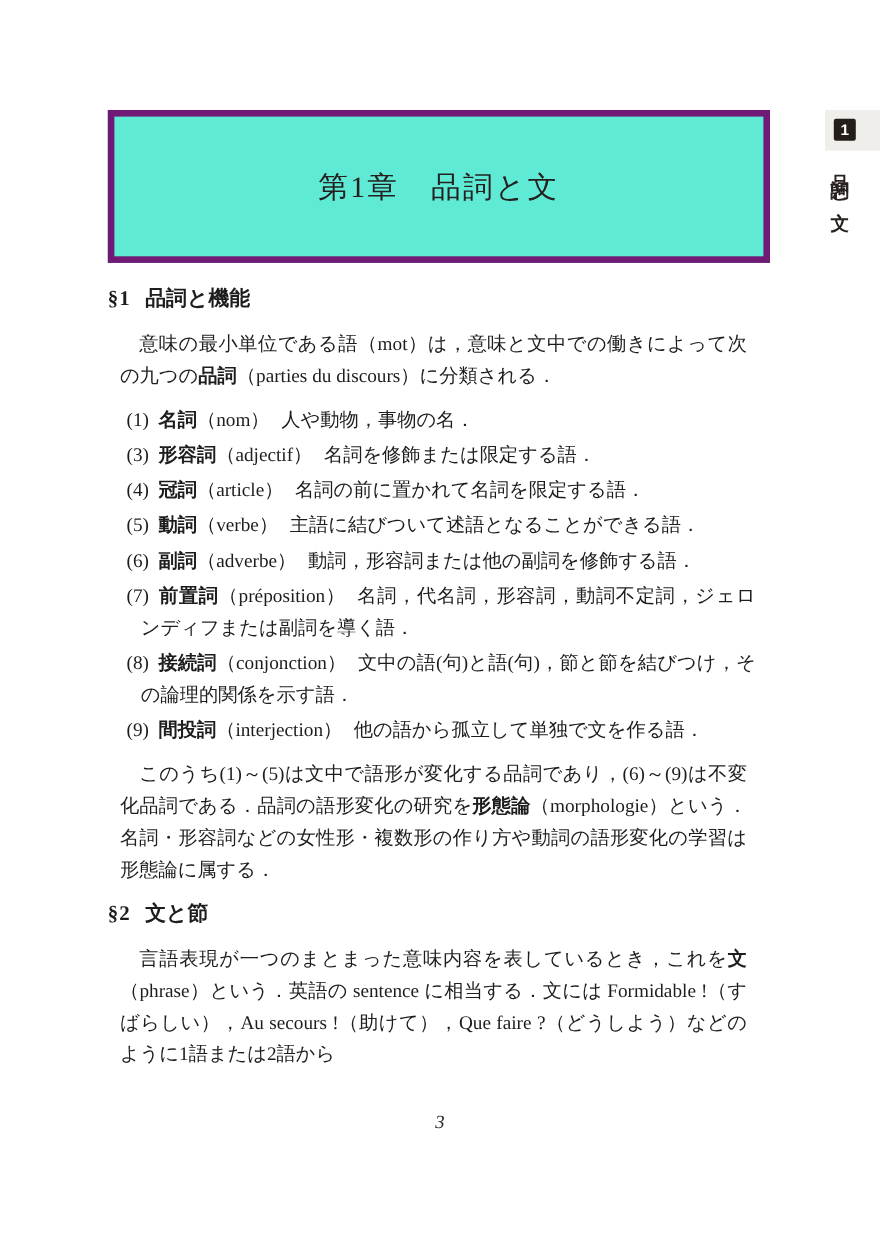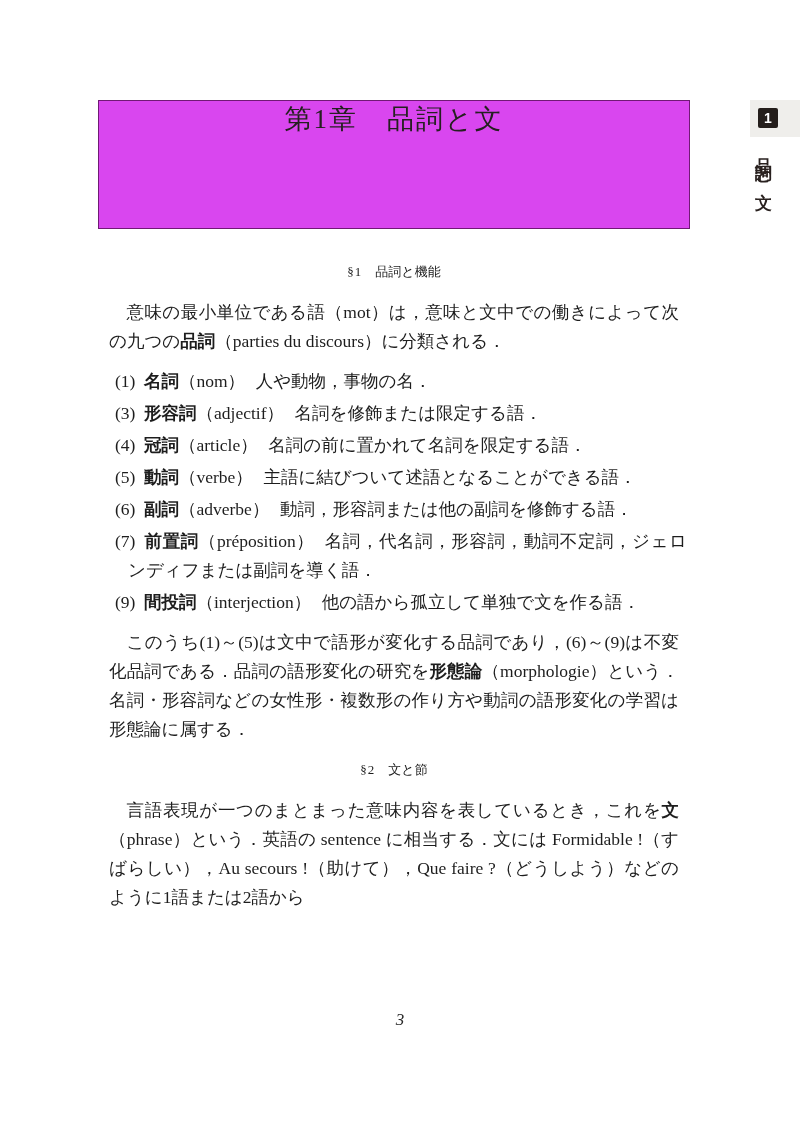--- a/index.html
+++ b/index.html
@@ -4,22 +4,22 @@
 <style>
   html,body{margin:0;padding:0;}
   body{
     width:800px;height:1122px;position:relative;background:#ffffff;
     font-family:"Liberation Serif","DejaVu Serif",serif;
     color:#1d1d1d;overflow:hidden;
   }
   
   .chapter-box{
     position:absolute;left:98px;top:100px;width:590px;height:127px;
-    border:1px solid #701a75;background:#d946ef;
-    display:flex;justify-content:center;
+    border:6px solid #701a75;background:#5eead4;
+    display:flex;align-items:center;justify-content:center;
   }
   .chapter-title{font-size:27px;letter-spacing:2px;color:#252020;}
   
   .side-strip{
     position:absolute;left:750px;top:100px;width:50px;height:37px;
     background:#efeeeb;
   }
   .chapter-badge{
     position:absolute;left:758px;top:108px;width:20px;height:20px;
     background:#241e1b;color:#ffffff;border-radius:2px;
@@ -31,22 +31,22 @@
     writing-mode:vertical-rl;text-orientation:upright;
     font-family:"Liberation Sans","DejaVu Sans",sans-serif;
     font-weight:600;font-size:17px;letter-spacing:5px;color:#29211f;
   }
   
   .page-body{
     position:absolute;left:98px;top:257px;width:592px;
     font-size:17.5px;line-height:29px;text-align:justify;
   }
   .heading{
-    font-weight:normal;font-size:13px;line-height:30px;margin:0 0 3px 0;
-    text-align:center;
+    font-weight:bold;font-size:19px;line-height:30px;margin:0 0 3px 0;
+    text-align:left;
   }
   .heading.second{margin-top:10px;}
   .heading .hnum{margin-right:13px;letter-spacing:1px;}
   .para{margin:11px;}
   .para.indent{text-indent:1em;}
   .bold{font-weight:bold;}
   .item{padding-left:27px;margin:3px;}
   .item .inum{display:inline-block;width:29px;margin-left:-13px;}
   .item .term{font-weight:bold;}
   .item .desc{margin-left:0.6em;}
@@ -69,19 +69,20 @@
 
 <main class="page-body">
     <div class="heading"><span class="hnum">§1</span><span class="htitle">品詞と機能</span></div>
     <p class="para indent"><span>意味の最小単位である語（mot）は，意味と文中での働きによって次の九つの</span><span class="bold">品詞</span><span>（parties du discours）に分類される．</span></p>
     <div class="item"><span class="inum">(1)</span><span class="term">名詞</span><span class="fr">（nom）</span><span class="desc">人や動物，事物の名．</span></div>
     <div class="item"><span class="inum">(3)</span><span class="term">形容詞</span><span class="fr">（adjectif）</span><span class="desc">名詞を修飾または限定する語．</span></div>
     <div class="item"><span class="inum">(4)</span><span class="term">冠詞</span><span class="fr">（article）</span><span class="desc">名詞の前に置かれて名詞を限定する語．</span></div>
     <div class="item"><span class="inum">(5)</span><span class="term">動詞</span><span class="fr">（verbe）</span><span class="desc">主語に結びついて述語となることができる語．</span></div>
     <div class="item"><span class="inum">(6)</span><span class="term">副詞</span><span class="fr">（adverbe）</span><span class="desc">動詞，形容詞または他の副詞を修飾する語．</span></div>
     <div class="item"><span class="inum">(7)</span><span class="term">前置詞</span><span class="fr">（préposition）</span><span class="desc">名詞，代名詞，形容詞，動詞不定詞，ジェロンディフまたは副詞を導く語．</span></div>
+    <div class="item"><span class="inum">(8)</span><span class="term">接続詞</span><span class="fr">（conjonction）</span><span class="desc">文中の語(句)と語(句)，節と節を結びつけ，その論理的関係を示す語．</span></div>
     <div class="item"><span class="inum">(9)</span><span class="term">間投詞</span><span class="fr">（interjection）</span><span class="desc">他の語から孤立して単独で文を作る語．</span></div>
     <p class="para indent"><span>このうち(1)～(5)は文中で語形が変化する品詞であり，(6)～(9)は不変化品詞である．品詞の語形変化の研究を</span><span class="bold">形態論</span><span>（morphologie）という．名詞・形容詞などの女性形・複数形の作り方や動詞の語形変化の学習は形態論に属する．</span></p>
     <div class="heading second"><span class="hnum">§2</span><span class="htitle">文と節</span></div>
     <p class="para indent"><span>言語表現が一つのまとまった意味内容を表しているとき，これを</span><span class="bold">文</span><span>（phrase）という．英語の sentence に相当する．文には Formidable !（すばらしい），Au secours !（助けて），Que faire ?（どうしよう）などのように1語または2語から</span></p>
   </main>
 
 <div class="page-number">3</div>
 
 </body></html>

